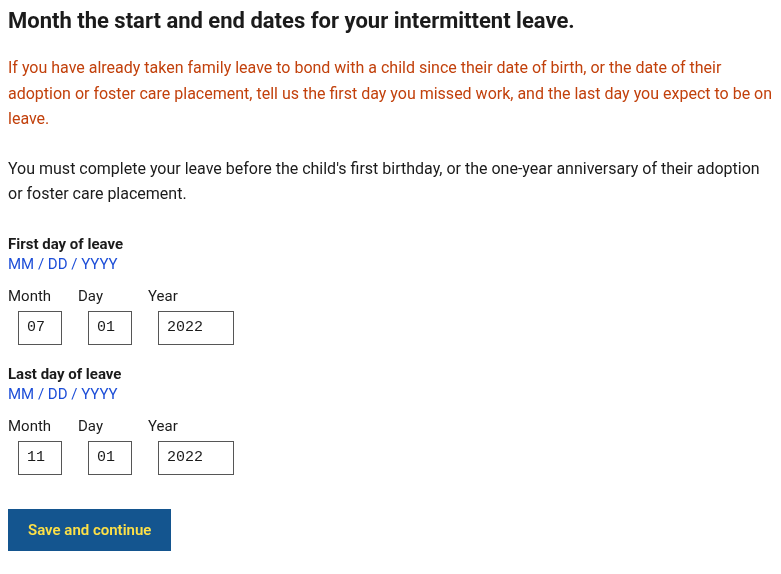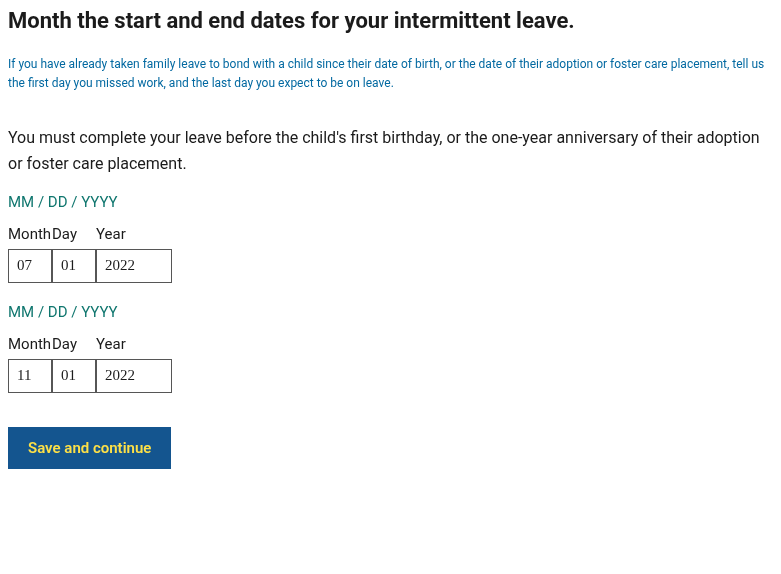--- a/index.html
+++ b/index.html
@@ -14,68 +14,69 @@
       width: 781px;
       background: #fff;
     }
     h1 {
       font-size: 22px;
       font-weight: 700;
       margin-bottom: 22px;
       color: #1b1b1b;
     }
     .description {
-      font-size: 12px;
+      font-size: 16px;
       line-height: 1.6;
-      color: #0369a1;
-      margin-bottom: 32px;
+      color: #c2410c;
+      margin-bottom: 24px;
     }
     .note {
       font-size: 16px;
       line-height: 1.6;
       color: #1b1b1b;
-      margin-bottom: 16px;
+      margin-bottom: 28px;
     }
     .fieldset {
       margin-bottom: 20px;
     }
     .legend {
       font-size: 15px;
       font-weight: 700;
       color: #1b1b1b;
       display: block;
     }
     .hint {
       font-size: 15px;
-      color: #0f766e;
+      color: #1d4ed8;
       margin-top: 2px;
       margin-bottom: 14px;
     }
     .date-row {
       display: flex;
-      gap: 0;
+      gap: 16px;
       align-items: flex-start;
     }
     .date-field {
       display: flex;
       flex-direction: column;
     }
     .date-label {
       font-size: 15px;
       color: #1b1b1b;
       margin-bottom: 6px;
     }
     .date-input {
       border: 1px solid #565656;
       font-size: 15px;
       padding: 6px 8px;
-      font-family: Liberation Serif, serif;
+      font-family: Liberation Mono, monospace;
       color: #1b1b1b;
       background: #fff;
       height: 34px;
+      margin-left: 10px;
     }
     .input-small {
       width: 44px;
     }
     .input-year {
       width: 76px;
     }
     .button {
       display: inline-block;
       background: #14558f;
@@ -94,38 +95,40 @@
 
 
 
 <h1>Month the start and end dates for your intermittent leave.</h1>
 
 <p class="description">If you have already taken family leave to bond with a child since their date of birth, or the date of their adoption or foster care placement, tell us the first day you missed work, and the last day you expect to be on leave.</p>
 
 <p class="note">You must complete your leave before the child's first birthday, or the one-year anniversary of their adoption or foster care placement.</p>
 
 <div class="fieldset">
+  <span class="legend">First day of leave</span>
   <div class="hint">MM / DD / YYYY</div>
   <div class="date-row">
     <div class="date-field">
       <label class="date-label">Month</label>
       <input type="text" class="date-input input-small" value="07" style="">
     </div>
     <div class="date-field">
       <label class="date-label">Day</label>
       <input type="text" class="date-input input-small" value="01" style="">
     </div>
     <div class="date-field">
       <label class="date-label">Year</label>
       <input type="text" class="date-input input-year" value="2022" style="">
     </div>
   </div>
 </div>
 
 <div class="fieldset">
+  <span class="legend">Last day of leave</span>
   <div class="hint">MM / DD / YYYY</div>
   <div class="date-row">
     <div class="date-field">
       <label class="date-label">Month</label>
       <input type="text" class="date-input input-small" value="11" style="">
     </div>
     <div class="date-field">
       <label class="date-label">Day</label>
       <input type="text" class="date-input input-small" value="01" style="">
     </div>

